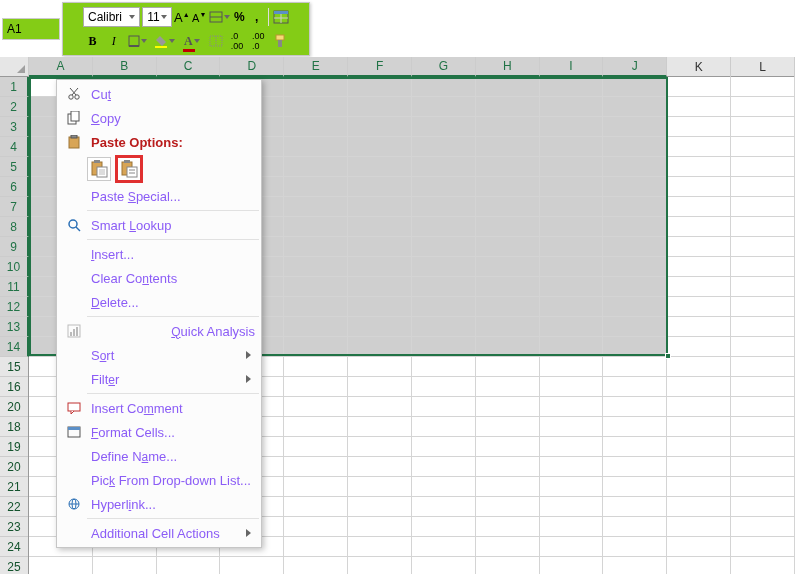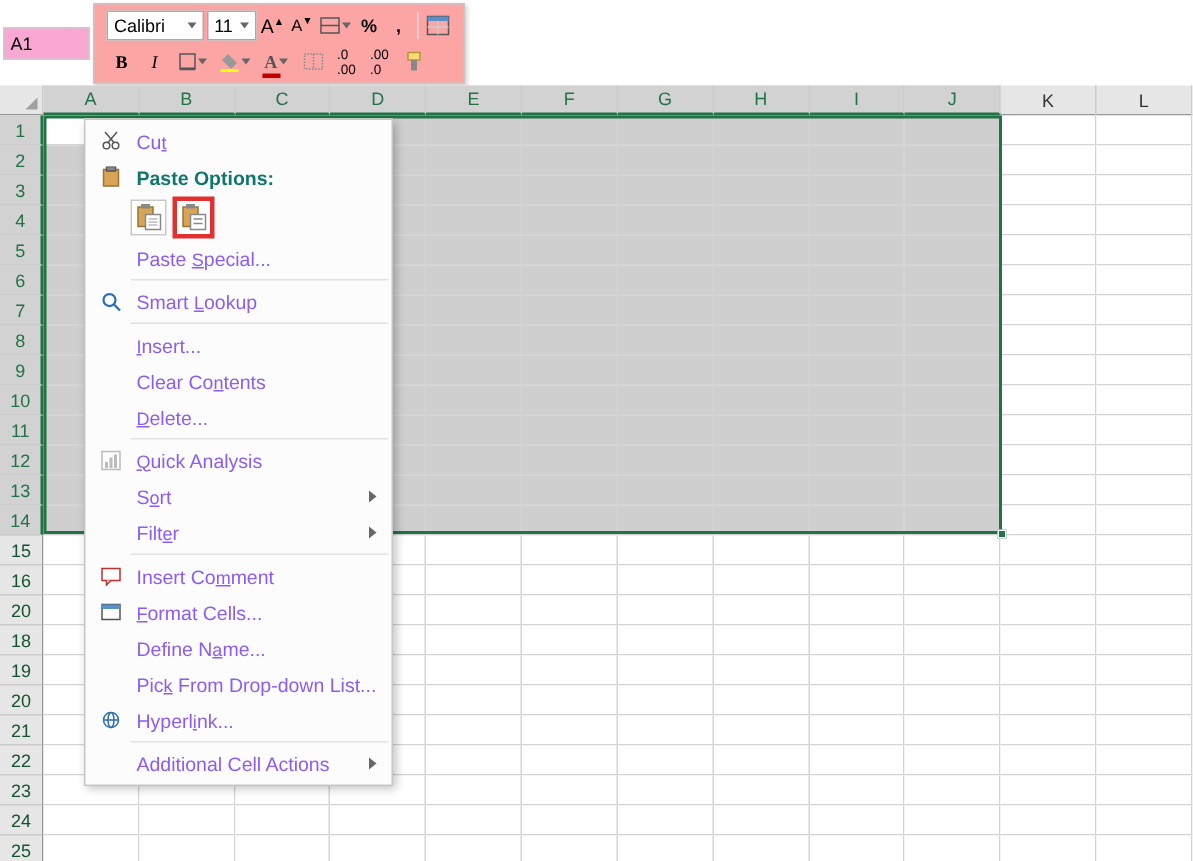--- a/index.html
+++ b/index.html
@@ -1,33 +1,33 @@
 <!DOCTYPE html>
 <html><head>
 <meta charset="utf-8">
 <style>
   * { box-sizing: border-box; margin: 0; padding: 0; font-family: "Segoe UI", Tahoma, sans-serif; font-size: 12px; }
   body { background: #fff; width: 795px; height: 574px; overflow: hidden; position: relative; }
 
   
   .mini-toolbar {
     position: absolute; top: 2px; left: 62px; width: 248px; height: 54px;
-    background: #fca5a5; border: 1px solid #c6c6c6; box-shadow: 1px 1px 3px rgba(0,0,0,0.2);
-    display: flex; flex-direction: column; padding: 2px 8px;
+    background: #84cc16; border: 1px solid #c6c6c6; box-shadow: 1px 1px 3px rgba(0,0,0,0.2);
+    display: flex; flex-direction: column; padding: 2px 20px;
   }
   .tb-row { display: flex; align-items: center; height: 24px; gap: 2px; }
   .font-name { border: 1px solid #aaa; width: 72px; height: 20px; padding: 0 4px; display: flex; align-items: center; justify-content: space-between; background: #fff; }
   .font-size { border: 1px solid #aaa; width: 36px; height: 20px; padding: 0 4px; display: flex; align-items: center; justify-content: space-between; background: #fff; }
   .caret-d { width: 0; height: 0; border-left: 3px solid transparent; border-right: 3px solid transparent; border-top: 4px solid #666; }
   .btn { width: 20px; height: 20px; display: flex; align-items: center; justify-content: center; cursor: pointer; }
   .btn-split { width: 26px; justify-content: center; gap: 1px; }
   .sep { width: 1px; height: 18px; background: #ddd; margin: 0 2px; }
 
   
-  .namebox-wrap { position: absolute; top: 18px; left: 2px; width: 58px; height: 22px; border: 1px solid #ccc; background: #f9a8d4; display: flex; align-items: center; padding-left: 4px; }
+  .namebox-wrap { position: absolute; top: 18px; left: 2px; width: 58px; height: 22px; border: 1px solid #ccc; background: #84cc16; display: flex; align-items: center; padding-left: 4px; }
 
   
   .grid { position: absolute; top: 57px; left: 0; right: 0; bottom: 0; }
   .corner { position: absolute; top: 0; left: 0; width: 29px; height: 20px; background: #e6e6e6; border-right: 1px solid #ccc; border-bottom: 1px solid #999; }
   .corner::after { content: ""; position: absolute; right: 3px; bottom: 3px; width: 0; height: 0; border-style: solid; border-width: 0 0 8px 8px; border-color: transparent transparent #a0a0a0 transparent; }
   .col-headers { position: absolute; top: 0; left: 29px; right: 0; height: 20px; display: flex; background: #e6e6e6; border-bottom: 1px solid #999; }
   .col-h { width: 64px; height: 20px; border-right: 1px solid #ccc; display: flex; align-items: center; justify-content: center; color: #333; font-size: 12px; }
   .col-h.sel { background: #d2d2d2; border-bottom: 2px solid #217346; margin-bottom: -1px; color: #217346; }
   .row-headers { position: absolute; top: 20px; left: 0; width: 29px; bottom: 0; background: #e6e6e6; border-right: 1px solid #999; }
   .row-h { height: 20px; border-bottom: 1px solid #ccc; display: flex; align-items: center; justify-content: center; color: #14532d; font-size: 12px; }
@@ -40,24 +40,24 @@
   .sel-border { position: absolute; border: 2px solid #217346; pointer-events: none; }
   .sel-handle { position: absolute; width: 6px; height: 6px; background: #217346; border: 1px solid #fff; }
 
   
   .ctx-menu {
     position: absolute; top: 79px; left: 56px; width: 206px;
     background: #fcfcfc; border: 1px solid #c6c6c6; box-shadow: 2px 2px 6px rgba(0,0,0,0.25);
     padding: 2px 0;
   }
   .mi { height: 24px; display: flex; align-items: center; padding: 0 6px; cursor: default; position: relative; }
-  .mi.disabled { color: #b0b0b0; }
+  .mi.disabled { color: #b0b0b0; text-align: right; }
   .mi .ic { width: 22px; height: 18px; display: flex; align-items: center; justify-content: center; margin-right: 6px; flex-shrink: 0; }
   .mi .lbl { flex: 1; color: #8b5cf6; font-size: 13px; }
-  .mi.header .lbl { font-weight: bold; color: #0f766e; }
+  .mi.header .lbl { font-weight: bold; color: #b91c1c; }
   .mi .arrow { width: 0; height: 0; border-top: 4px solid transparent; border-bottom: 4px solid transparent; border-left: 5px solid #666; margin-right: 4px; }
   .m-sep { height: 1px; background: #e1e1e1; margin: 2px 2px 2px 30px; }
   .paste-icons { height: 30px; display: flex; align-items: center; padding-left: 30px; gap: 6px; }
   .pi { width: 24px; height: 24px; border: 1px solid #c9c9c9; background: #fff; display: flex; align-items: center; justify-content: center; cursor: pointer; }
   .pi.highlight { outline: 3px solid #e03030; outline-offset: -1px; }
 
   u.acc { text-decoration: underline; }
 </style>
 </head>
 <body>
@@ -555,20 +555,29 @@
     <span class="ic">
         <svg width="14" height="14">
           <circle cx="4" cy="10" r="2.2" fill="none" stroke="#555"></circle>
           <circle cx="10" cy="10" r="2.2" fill="none" stroke="#555"></circle>
           <line x1="5" y1="8" x2="11" y2="1" stroke="#555"></line>
           <line x1="9" y1="8" x2="3" y2="1" stroke="#555"></line>
         </svg>
       </span>
     <span class="lbl">Cu<u class="acc">t</u></span>
   </div>
+  <div class="mi">
+    <span class="ic">
+        <svg width="14" height="14">
+          <rect x="1" y="3" width="8" height="10" fill="#fff" stroke="#555"></rect>
+          <rect x="4" y="0" width="8" height="10" fill="#fff" stroke="#555"></rect>
+        </svg>
+      </span>
+    <span class="lbl"><u class="acc">C</u>opy</span>
+  </div>
   <div class="mi header">
     <span class="ic">
         <svg width="14" height="14">
           <rect x="2" y="2" width="10" height="11" fill="#d8a556" stroke="#9b7436"></rect>
           <rect x="4" y="0" width="6" height="3" fill="#888" stroke="#555"></rect>
         </svg>
       </span>
     <span class="lbl">Paste Options:</span>
   </div>
   <div class="paste-icons">

